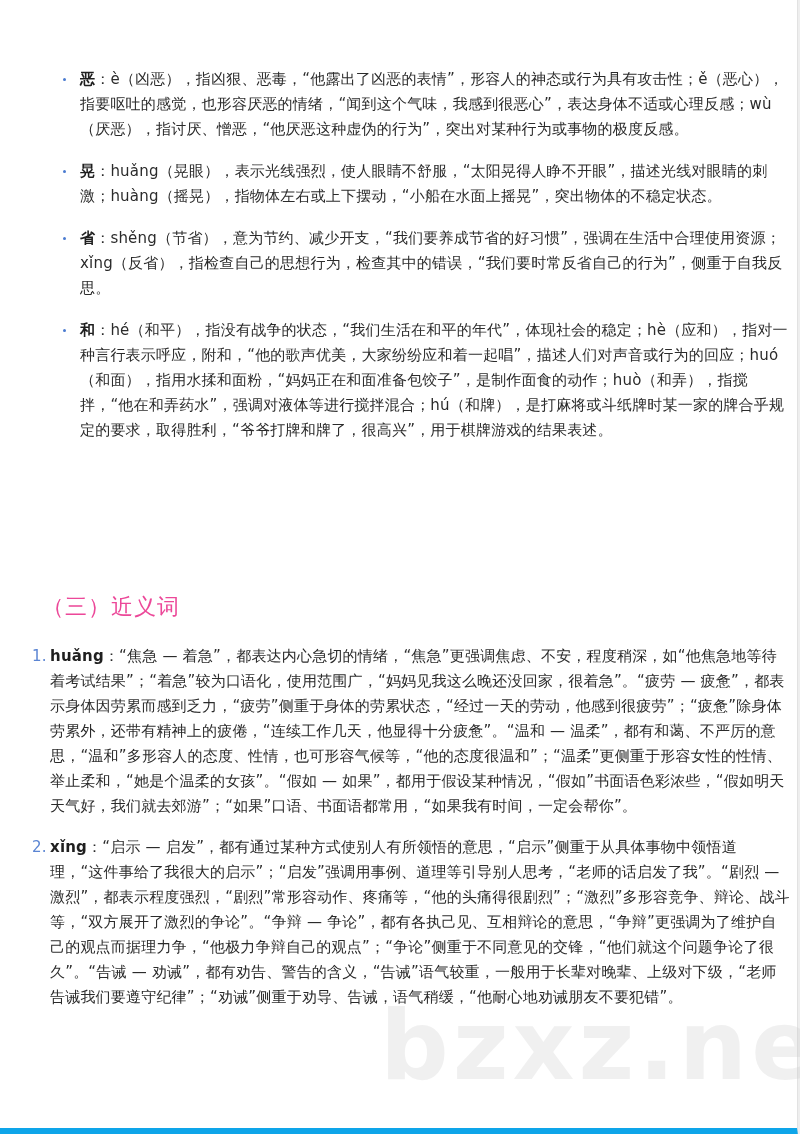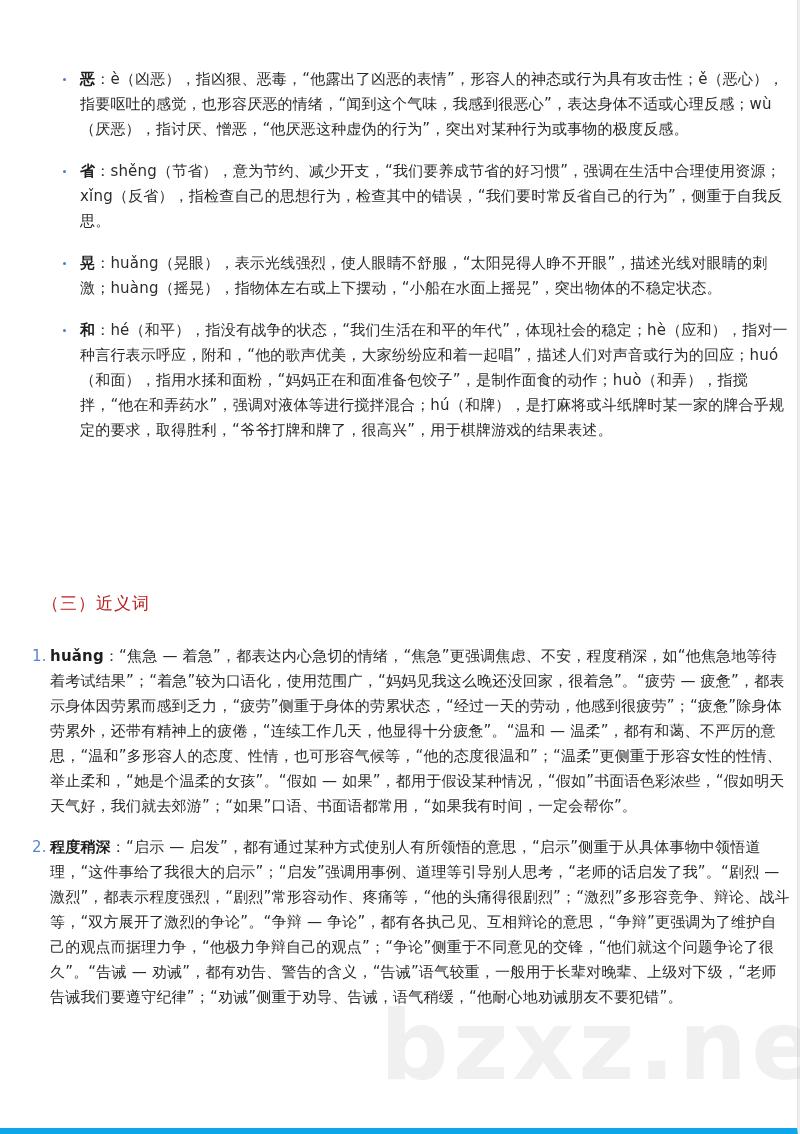--- a/index.html
+++ b/index.html
@@ -33,22 +33,22 @@
       letter-spacing: 0.2px;
     }
     .bullet-dot {
       position: absolute; left: 3px; top: 11px;
       width: 3px; height: 3px; border-radius: 50%;
       background: #4a7bd0;
     }
     .term { font-weight: bold; color: #1f1f1f; }
     h2.section {
       position: absolute; left: 42px; top: 592px;
-      margin: 0; font-size: 17px; font-weight: normal;
-      color: #b91c1c; letter-spacing: 1px;
+      margin: 0; font-size: 22px; font-weight: normal;
+      color: #ec4899; letter-spacing: 1px;
     }
     ol.units {
       list-style: none; margin: 0; padding: 0;
       position: absolute; left: 32px; top: 644px; width: 758px;
     }
     ol.units li {
       position: relative;
       padding-left: 18px;
       font-size: 15px;
       line-height: 25px;
@@ -74,40 +74,40 @@
 <div class="page">
   <div class="content">
 
     <ul class="bullets">
       <li>
         <span class="bullet-dot"></span>
         <span class="term">恶</span><span>：è（凶恶），指凶狠、恶毒，“他露出了凶恶的表情”，形容人的神态或行为具有攻击性；ě（恶心），指要呕吐的感觉，也形容厌恶的情绪，“闻到这个气味，我感到很恶心”，表达身体不适或心理反感；wù（厌恶），指讨厌、憎恶，“他厌恶这种虚伪的行为”，突出对某种行为或事物的极度反感。</span>
       </li>
       <li>
         <span class="bullet-dot"></span>
-        <span class="term">省</span><span>：shěng（节省），意为节约、减少开支，“我们要养成节省的好习惯”，强调在生活中合理使用资源；xǐng（反省），指检查自己的思想行为，检查其中的错误，“我们要时常反省自己的行为”，侧重于自我反思。</span>
+        <span class="term">晃</span><span>：huǎng（晃眼），表示光线强烈，使人眼睛不舒服，“太阳晃得人睁不开眼”，描述光线对眼睛的刺激；huàng（摇晃），指物体左右或上下摆动，“小船在水面上摇晃”，突出物体的不稳定状态。</span>
       </li>
       <li>
         <span class="bullet-dot"></span>
-        <span class="term">晃</span><span>：huǎng（晃眼），表示光线强烈，使人眼睛不舒服，“太阳晃得人睁不开眼”，描述光线对眼睛的刺激；huàng（摇晃），指物体左右或上下摆动，“小船在水面上摇晃”，突出物体的不稳定状态。</span>
+        <span class="term">省</span><span>：shěng（节省），意为节约、减少开支，“我们要养成节省的好习惯”，强调在生活中合理使用资源；xǐng（反省），指检查自己的思想行为，检查其中的错误，“我们要时常反省自己的行为”，侧重于自我反思。</span>
       </li>
       <li>
         <span class="bullet-dot"></span>
         <span class="term">和</span><span>：hé（和平），指没有战争的状态，“我们生活在和平的年代”，体现社会的稳定；hè（应和），指对一种言行表示呼应，附和，“他的歌声优美，大家纷纷应和着一起唱”，描述人们对声音或行为的回应；huó（和面），指用水揉和面粉，“妈妈正在和面准备包饺子”，是制作面食的动作；huò（和弄），指搅拌，“他在和弄药水”，强调对液体等进行搅拌混合；hú（和牌），是打麻将或斗纸牌时某一家的牌合乎规定的要求，取得胜利，“爷爷打牌和牌了，很高兴”，用于棋牌游戏的结果表述。</span>
       </li>
     </ul>
 
     <h2 class="section">（三）近义词</h2>
 
     <ol class="units">
       <li>
         <span class="num">1.</span>
         <span class="term">huǎng</span><span>：“焦急 — 着急”，都表达内心急切的情绪，“焦急”更强调焦虑、不安，程度稍深，如“他焦急地等待着考试结果”；“着急”较为口语化，使用范围广，“妈妈见我这么晚还没回家，很着急”。“疲劳 — 疲惫”，都表示身体因劳累而感到乏力，“疲劳”侧重于身体的劳累状态，“经过一天的劳动，他感到很疲劳”；“疲惫”除身体劳累外，还带有精神上的疲倦，“连续工作几天，他显得十分疲惫”。“温和 — 温柔”，都有和蔼、不严厉的意思，“温和”多形容人的态度、性情，也可形容气候等，“他的态度很温和”；“温柔”更侧重于形容女性的性情、举止柔和，“她是个温柔的女孩”。“假如 — 如果”，都用于假设某种情况，“假如”书面语色彩浓些，“假如明天天气好，我们就去郊游”；“如果”口语、书面语都常用，“如果我有时间，一定会帮你”。</span>
       </li>
       <li>
         <span class="num">2.</span>
-        <span class="term">程度稍深</span><span>：“启示 — 启发”，都有通过某种方式使别人有所领悟的意思，“启示”侧重于从具体事物中领悟道理，“这件事给了我很大的启示”；“启发”强调用事例、道理等引导别人思考，“老师的话启发了我”。“剧烈 — 激烈”，都表示程度强烈，“剧烈”常形容动作、疼痛等，“他的头痛得很剧烈”；“激烈”多形容竞争、辩论、战斗等，“双方展开了激烈的争论”。“争辩 — 争论”，都有各执己见、互相辩论的意思，“争辩”更强调为了维护自己的观点而据理力争，“他极力争辩自己的观点”；“争论”侧重于不同意见的交锋，“他们就这个问题争论了很久”。“告诫 — 劝诫”，都有劝告、警告的含义，“告诫”语气较重，一般用于长辈对晚辈、上级对下级，“老师告诫我们要遵守纪律”；“劝诫”侧重于劝导、告诫，语气稍缓，“他耐心地劝诫朋友不要犯错”。</span>
+        <span class="term">xǐng</span><span>：“启示 — 启发”，都有通过某种方式使别人有所领悟的意思，“启示”侧重于从具体事物中领悟道理，“这件事给了我很大的启示”；“启发”强调用事例、道理等引导别人思考，“老师的话启发了我”。“剧烈 — 激烈”，都表示程度强烈，“剧烈”常形容动作、疼痛等，“他的头痛得很剧烈”；“激烈”多形容竞争、辩论、战斗等，“双方展开了激烈的争论”。“争辩 — 争论”，都有各执己见、互相辩论的意思，“争辩”更强调为了维护自己的观点而据理力争，“他极力争辩自己的观点”；“争论”侧重于不同意见的交锋，“他们就这个问题争论了很久”。“告诫 — 劝诫”，都有劝告、警告的含义，“告诫”语气较重，一般用于长辈对晚辈、上级对下级，“老师告诫我们要遵守纪律”；“劝诫”侧重于劝导、告诫，语气稍缓，“他耐心地劝诫朋友不要犯错”。</span>
       </li>
     </ol>
 
     <div class="watermark">bzxz.net</div>
   </div>
 </div>
 
 </body></html>

